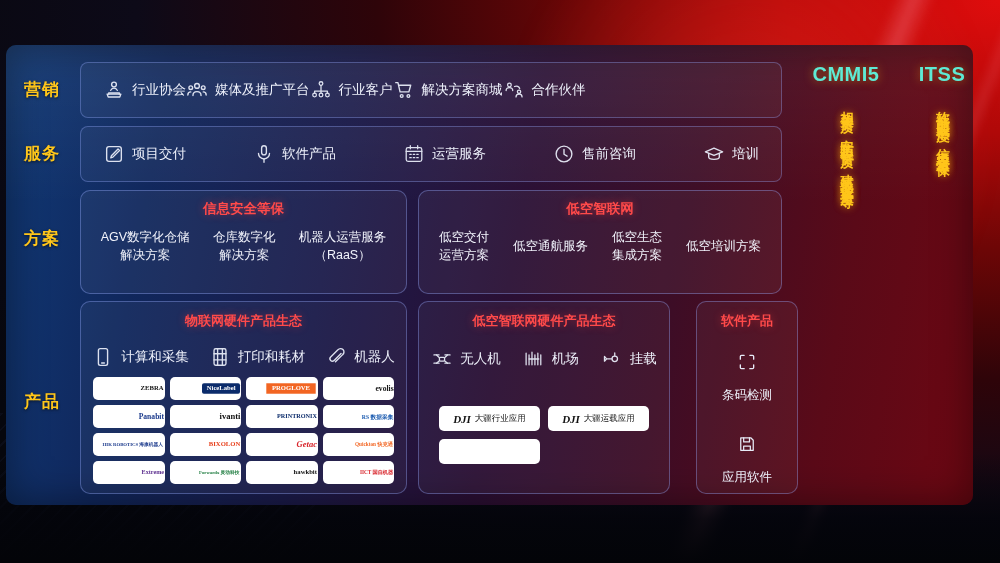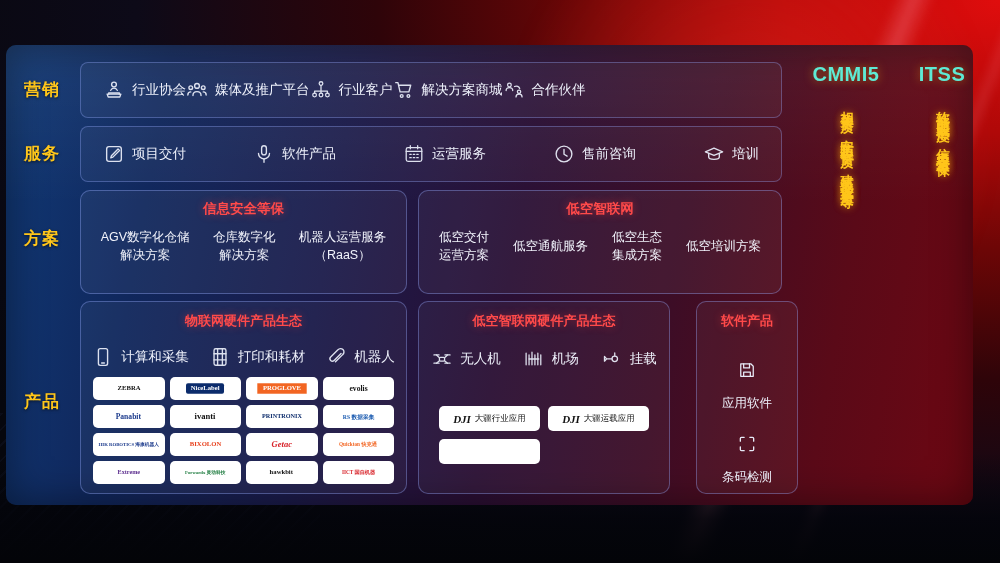--- a/index.html
+++ b/index.html
@@ -70,21 +70,21 @@
   .prodbox.p2{left:412px;top:256px;width:250px;height:191px;}
   .prodbox.p3{left:674px;top:256px;width:100px;height:191px;margin-left:16px;}
   .prod-title{text-align:center;color:#ff4a4a;font-size:13px;font-weight:bold;margin-top:10px;
     text-shadow:0 0 8px rgba(255,60,60,.4);}
   .prod-icons{display:flex;justify-content:center;gap:20px;margin-top:16px;}
   .prod-icons.p2row{gap:22px;margin-top:18px;}
 
   
   .logogrid{position:absolute;left:12px;right:12px;bottom:9px;display:grid;
     grid-template-columns:repeat(4,1fr);gap:5px;}
-  .logo{background:#ffffff;border-radius:5px;height:23px;display:flex;align-items:center;justify-content:center;
+  .logo{background:#ffffff;border-radius:5px;height:23px;display:flex;align-items:center;justify-content:flex-end;
     overflow:hidden;}
   .logo span{font-size:7px;line-height:1;text-align:center;white-space:nowrap;transform:scale(.95);}
 
   .logogrid2{position:absolute;left:20px;right:20px;top:104px;display:grid;
     grid-template-columns:repeat(2,1fr);gap:8px;}
   .logo2{background:#fff;border-radius:5px;height:25px;display:flex;align-items:center;justify-content:center;gap:4px;}
   .logo2 .cn{font-size:8.5px;color:#111;white-space:nowrap;}
 
   
   .soft-item{text-align:center;margin-top:22px;}
@@ -412,34 +412,34 @@
         <div class="logo2">
           <span style="font-size:14px;color:#111;line-height:1"></span>
           <span class="cn"></span>
         </div>
       </div>
     </div>
 
     <div class="prodbox p3">
       <div class="prod-title">软件产品</div>
 
+      <div class="soft-item">
+        <span class="ico"><svg width="20" height="20" viewBox="0 0 24 24" fill="none" stroke="#e7ebf7" stroke-width="1.6" stroke-linecap="round">
+              <path d="M4 8.6V5.4A1.4 1.4 0 015.4 4h3.2M15.4 4h3.2A1.4 1.4 0 0120 5.4v3.2M20 15.4v3.2a1.4 1.4 0 01-1.4 1.4h-3.2M8.6 20H5.4A1.4 1.4 0 014 18.6v-3.2"></path>
+            </svg></span>
+        <span class="lbl">条码检测</span>
+      </div>
+
       <div class="soft-item" style="margin-top:30px">
         <span class="ico"><svg width="20" height="20" viewBox="0 0 24 24" fill="none" stroke="#e7ebf7" stroke-width="1.5" stroke-linecap="round" stroke-linejoin="round">
               <path d="M4.5 4.5h12L19.5 7.5v12h-15z"></path>
               <path d="M8 4.5v5h7v-5M8 19.5v-5h8v5"></path>
             </svg></span>
         <span class="lbl">应用软件</span>
       </div>
-
-      <div class="soft-item">
-        <span class="ico"><svg width="20" height="20" viewBox="0 0 24 24" fill="none" stroke="#e7ebf7" stroke-width="1.6" stroke-linecap="round">
-              <path d="M4 8.6V5.4A1.4 1.4 0 015.4 4h3.2M15.4 4h3.2A1.4 1.4 0 0120 5.4v3.2M20 15.4v3.2a1.4 1.4 0 01-1.4 1.4h-3.2M8.6 20H5.4A1.4 1.4 0 014 18.6v-3.2"></path>
-            </svg></span>
-        <span class="lbl">条码检测</span>
-      </div>
     </div>
   </div>
 
   <div class="cert" id="cert-cmmi">
     <div class="cert-title">CMMI5</div>
     <div class="cert-body">相关资质、安防工程资质、建筑业企业资质等</div>
   </div>
 
   <div class="cert" id="cert-itss">
     <div class="cert-title">ITSS</div>

